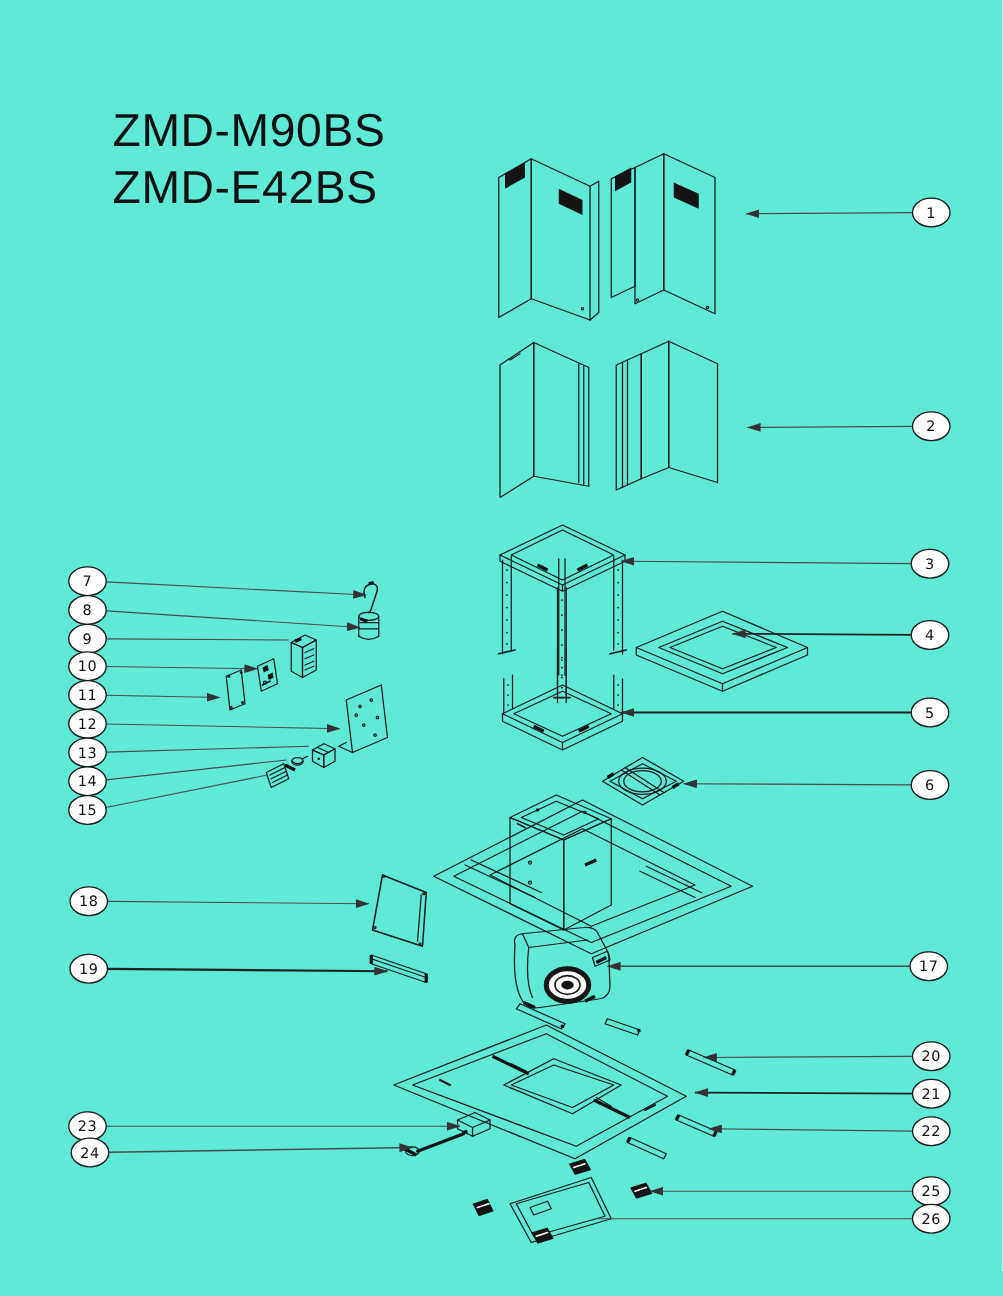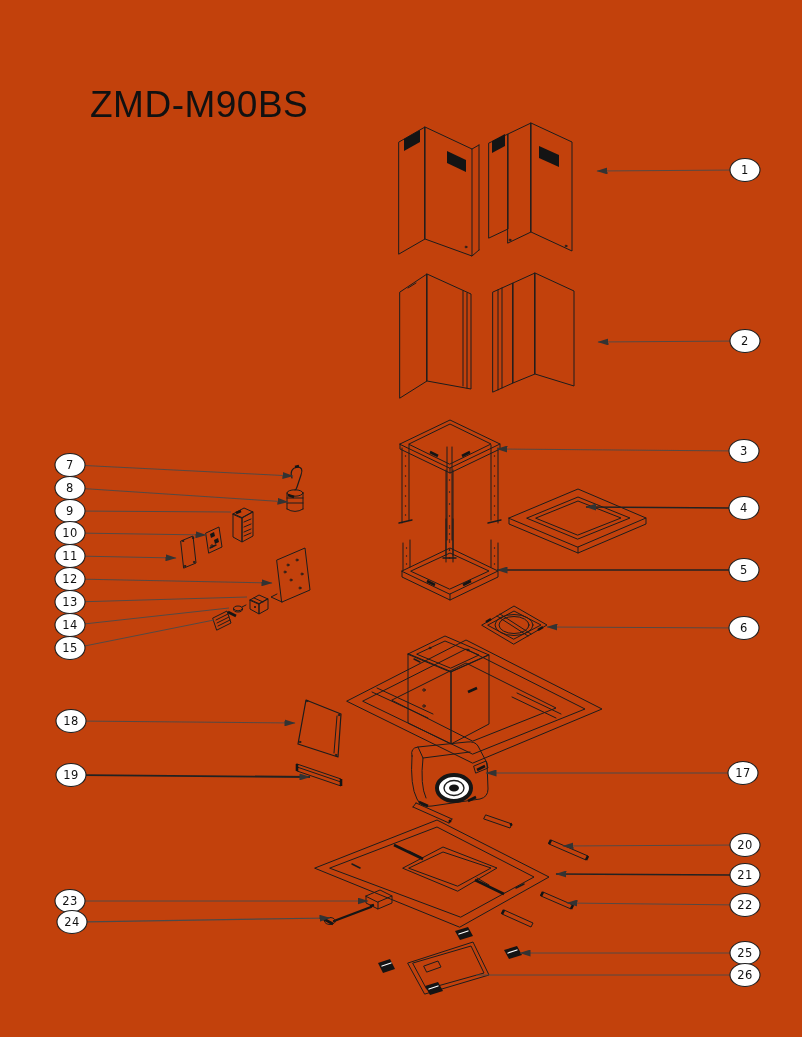--- a/index.html
+++ b/index.html
@@ -1,17 +1,17 @@
 <!DOCTYPE html>
 <html><head>
 <meta charset="utf-8">
 <style>
   html,body{margin:0;padding:0;background:#ffffff;}
   .page{
-    position:relative;width:802px;height:1037px;background:#c2410c;
+    position:relative;width:802px;height:1037px;background:#5eead4;
     font-family:"Liberation Sans", sans-serif;overflow:hidden;
   }
   .title{
     position:absolute;left:90px;top:82px;
     font-size:37px;line-height:45px;font-weight:400;color:#111;
     letter-spacing:0.5px;white-space:nowrap;
   }
   .diagram-svg{position:absolute;left:0;top:0;}
   .part{stroke:#1c1c1c;stroke-width:1;fill:none;stroke-linejoin:round;stroke-linecap:round;}
   .fillblk{fill:#141414;stroke:none;}
@@ -19,20 +19,21 @@
   .balloon-ellipse{fill:#ffffff;stroke:#1c1c1c;stroke-width:1.1;}
   .balloon-num{font-family:"DejaVu Sans", sans-serif;font-size:11.5px;fill:#111;letter-spacing:0.5px;}
 </style>
 </head>
 <body>
 
 <div class="page">
 
   <div class="title">
     <div>ZMD-M90BS</div>
+    <div>ZMD-E42BS</div>
   </div>
 
   <svg class="diagram-svg" width="802" height="1037" viewBox="0 0 802 1037" xmlns="http://www.w3.org/2000/svg">
     <defs>
       <marker id="arrh" markerUnits="userSpaceOnUse" markerWidth="12" markerHeight="7" refX="10.5" refY="3.5" orient="auto">
         <path d="M0 0 L11 3.5 L0 7 Z" fill="#333"></path>
       </marker>
     </defs>
 
     <g class="part">

